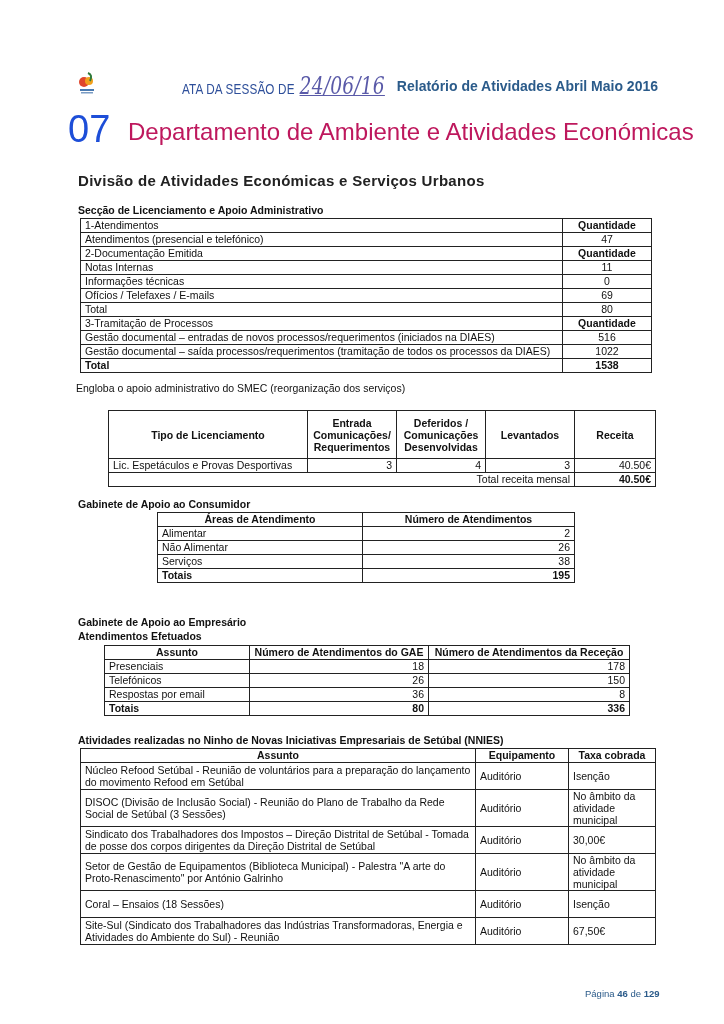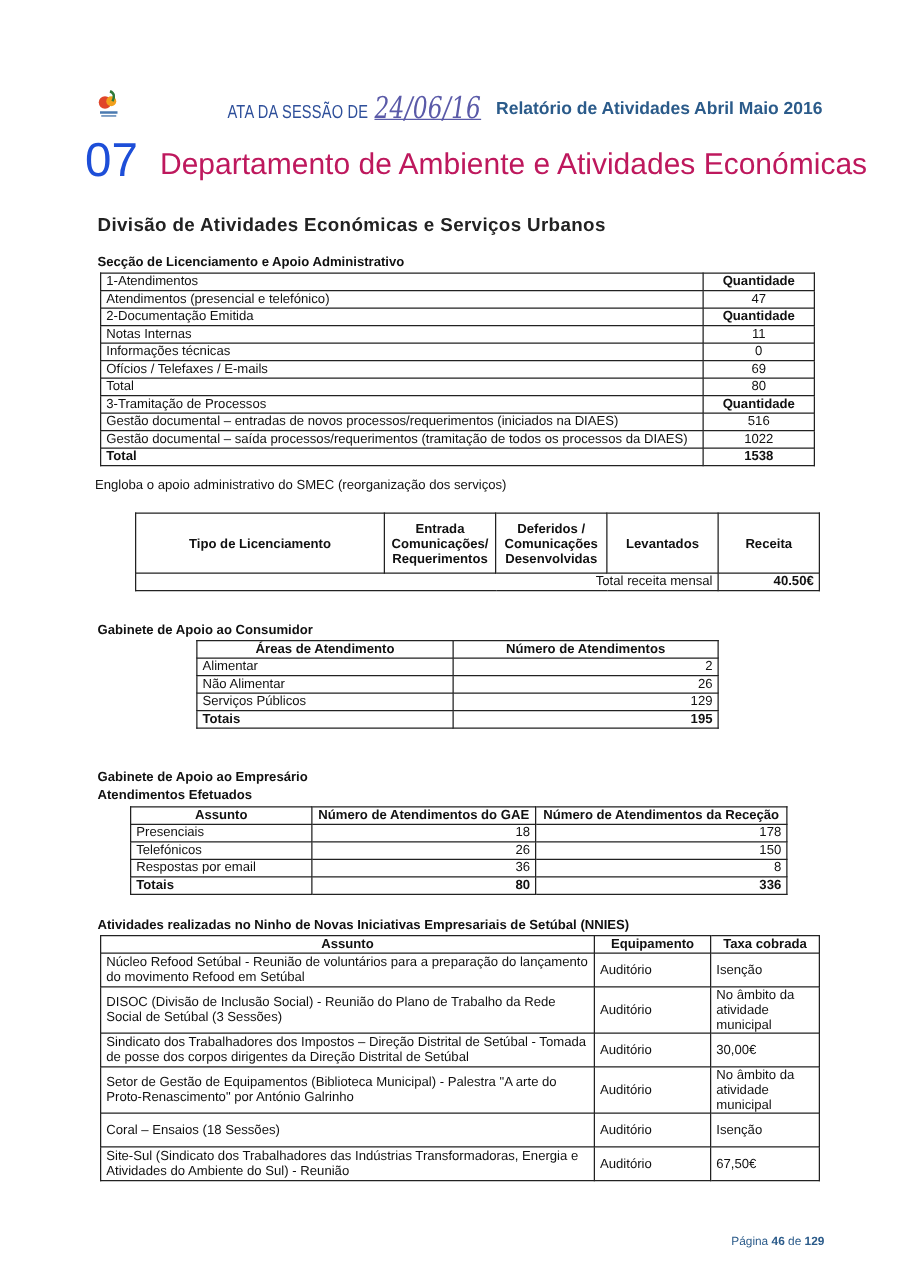--- a/index.html
+++ b/index.html
@@ -106,20 +106,27 @@
     <tr style="height:48px;">
       <th style="width:190px; line-height:12px;">Tipo de Licenciamento</th>
       <th style="width:80px; line-height:12px;">Entrada Comunicações/ Requerimentos</th>
       <th style="width:80px; line-height:12px;">Deferidos / Comunicações Desenvolvidas</th>
       <th style="width:80px; line-height:12px;">Levantados</th>
       <th style="line-height:12px;">Receita</th>
     </tr>
   </thead>
   <tbody>
     <tr>
+      <td>Lic. Espetáculos e Provas Desportivas</td>
+      <td class="r">3</td>
+      <td class="r">4</td>
+      <td class="r">3</td>
+      <td class="r">40.50€</td>
+    </tr>
+    <tr>
       <td colspan="4" class="r">Total receita mensal</td>
       <td class="r b">40.50€</td>
     </tr>
   </tbody>
 </table>
 
 <div class="abs sect" style="left:78px; top:498px;">Gabinete de Apoio ao Consumidor</div>
 <table class="thick" style="left:157px; top:512px; width:418px;">
   <thead>
     <tr>
@@ -130,22 +137,22 @@
   <tbody id="cons-body">
       <tr>
         <td class="">Alimentar</td>
         <td class="r">2</td>
       </tr>
       <tr>
         <td class="">Não Alimentar</td>
         <td class="r">26</td>
       </tr>
       <tr>
-        <td class="">Serviços Públicos</td>
-        <td class="r">129</td>
+        <td class="">Serviços</td>
+        <td class="r">38</td>
       </tr>
       <tr>
         <td class="b">Totais</td>
         <td class="r b">195</td>
       </tr>
     </tbody>
 </table>
 
 <div class="abs sect" style="left:78px; top:616px;">Gabinete de Apoio ao Empresário</div>
 <div class="abs sect" style="left:78px; top:630px;">Atendimentos Efetuados</div>

